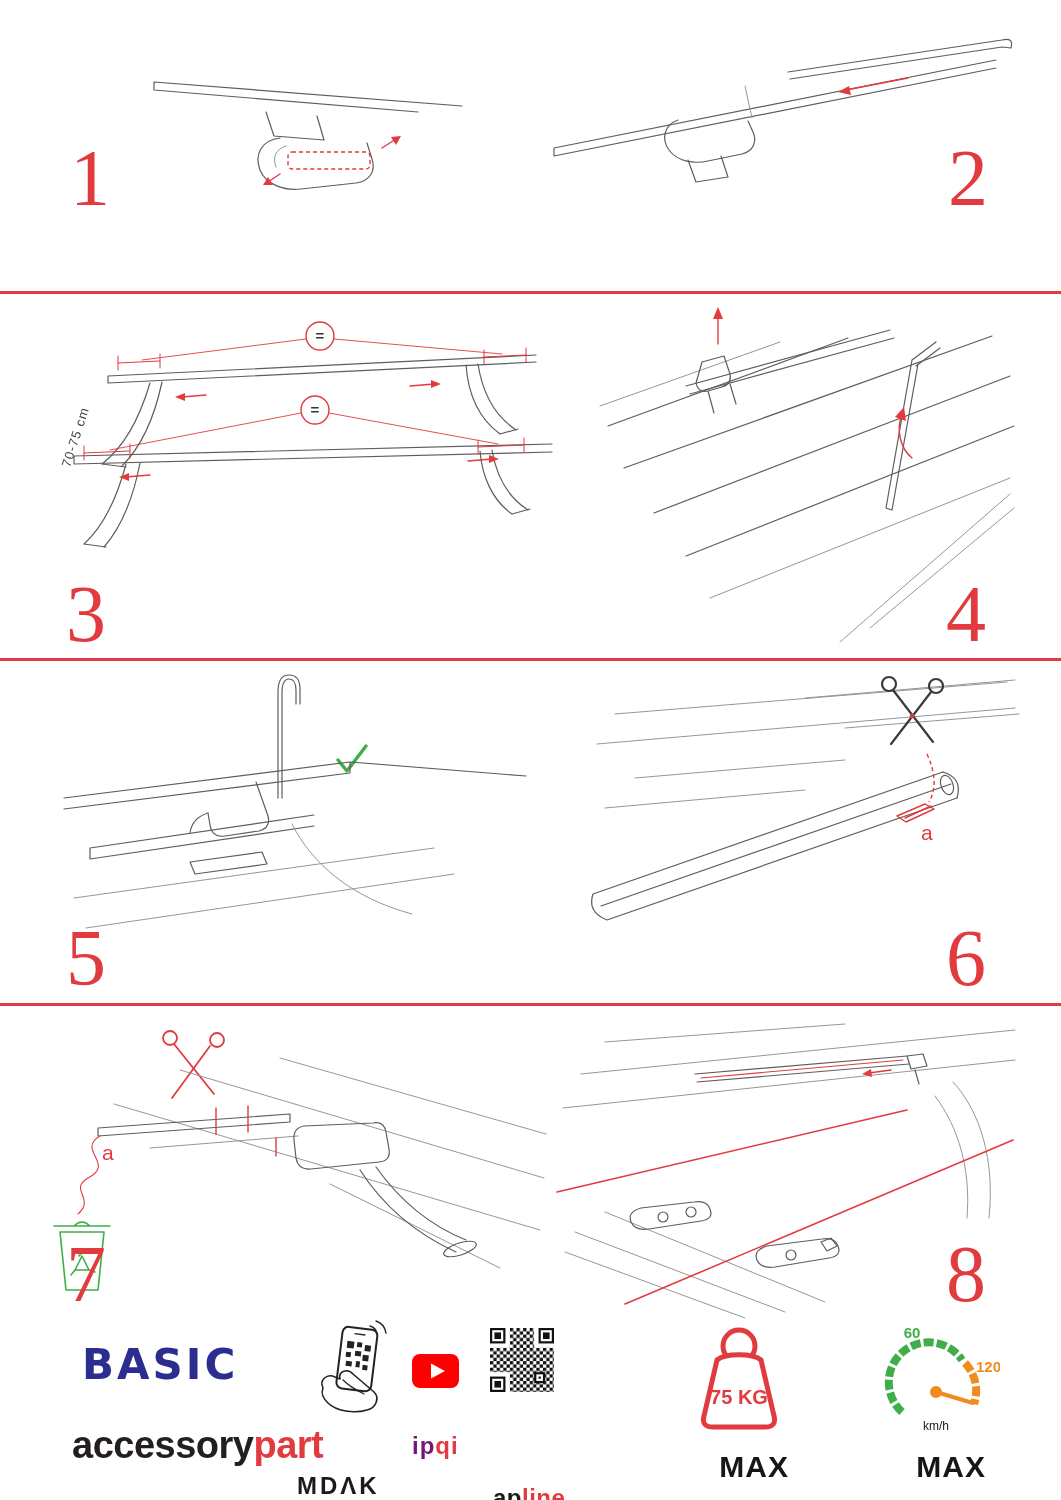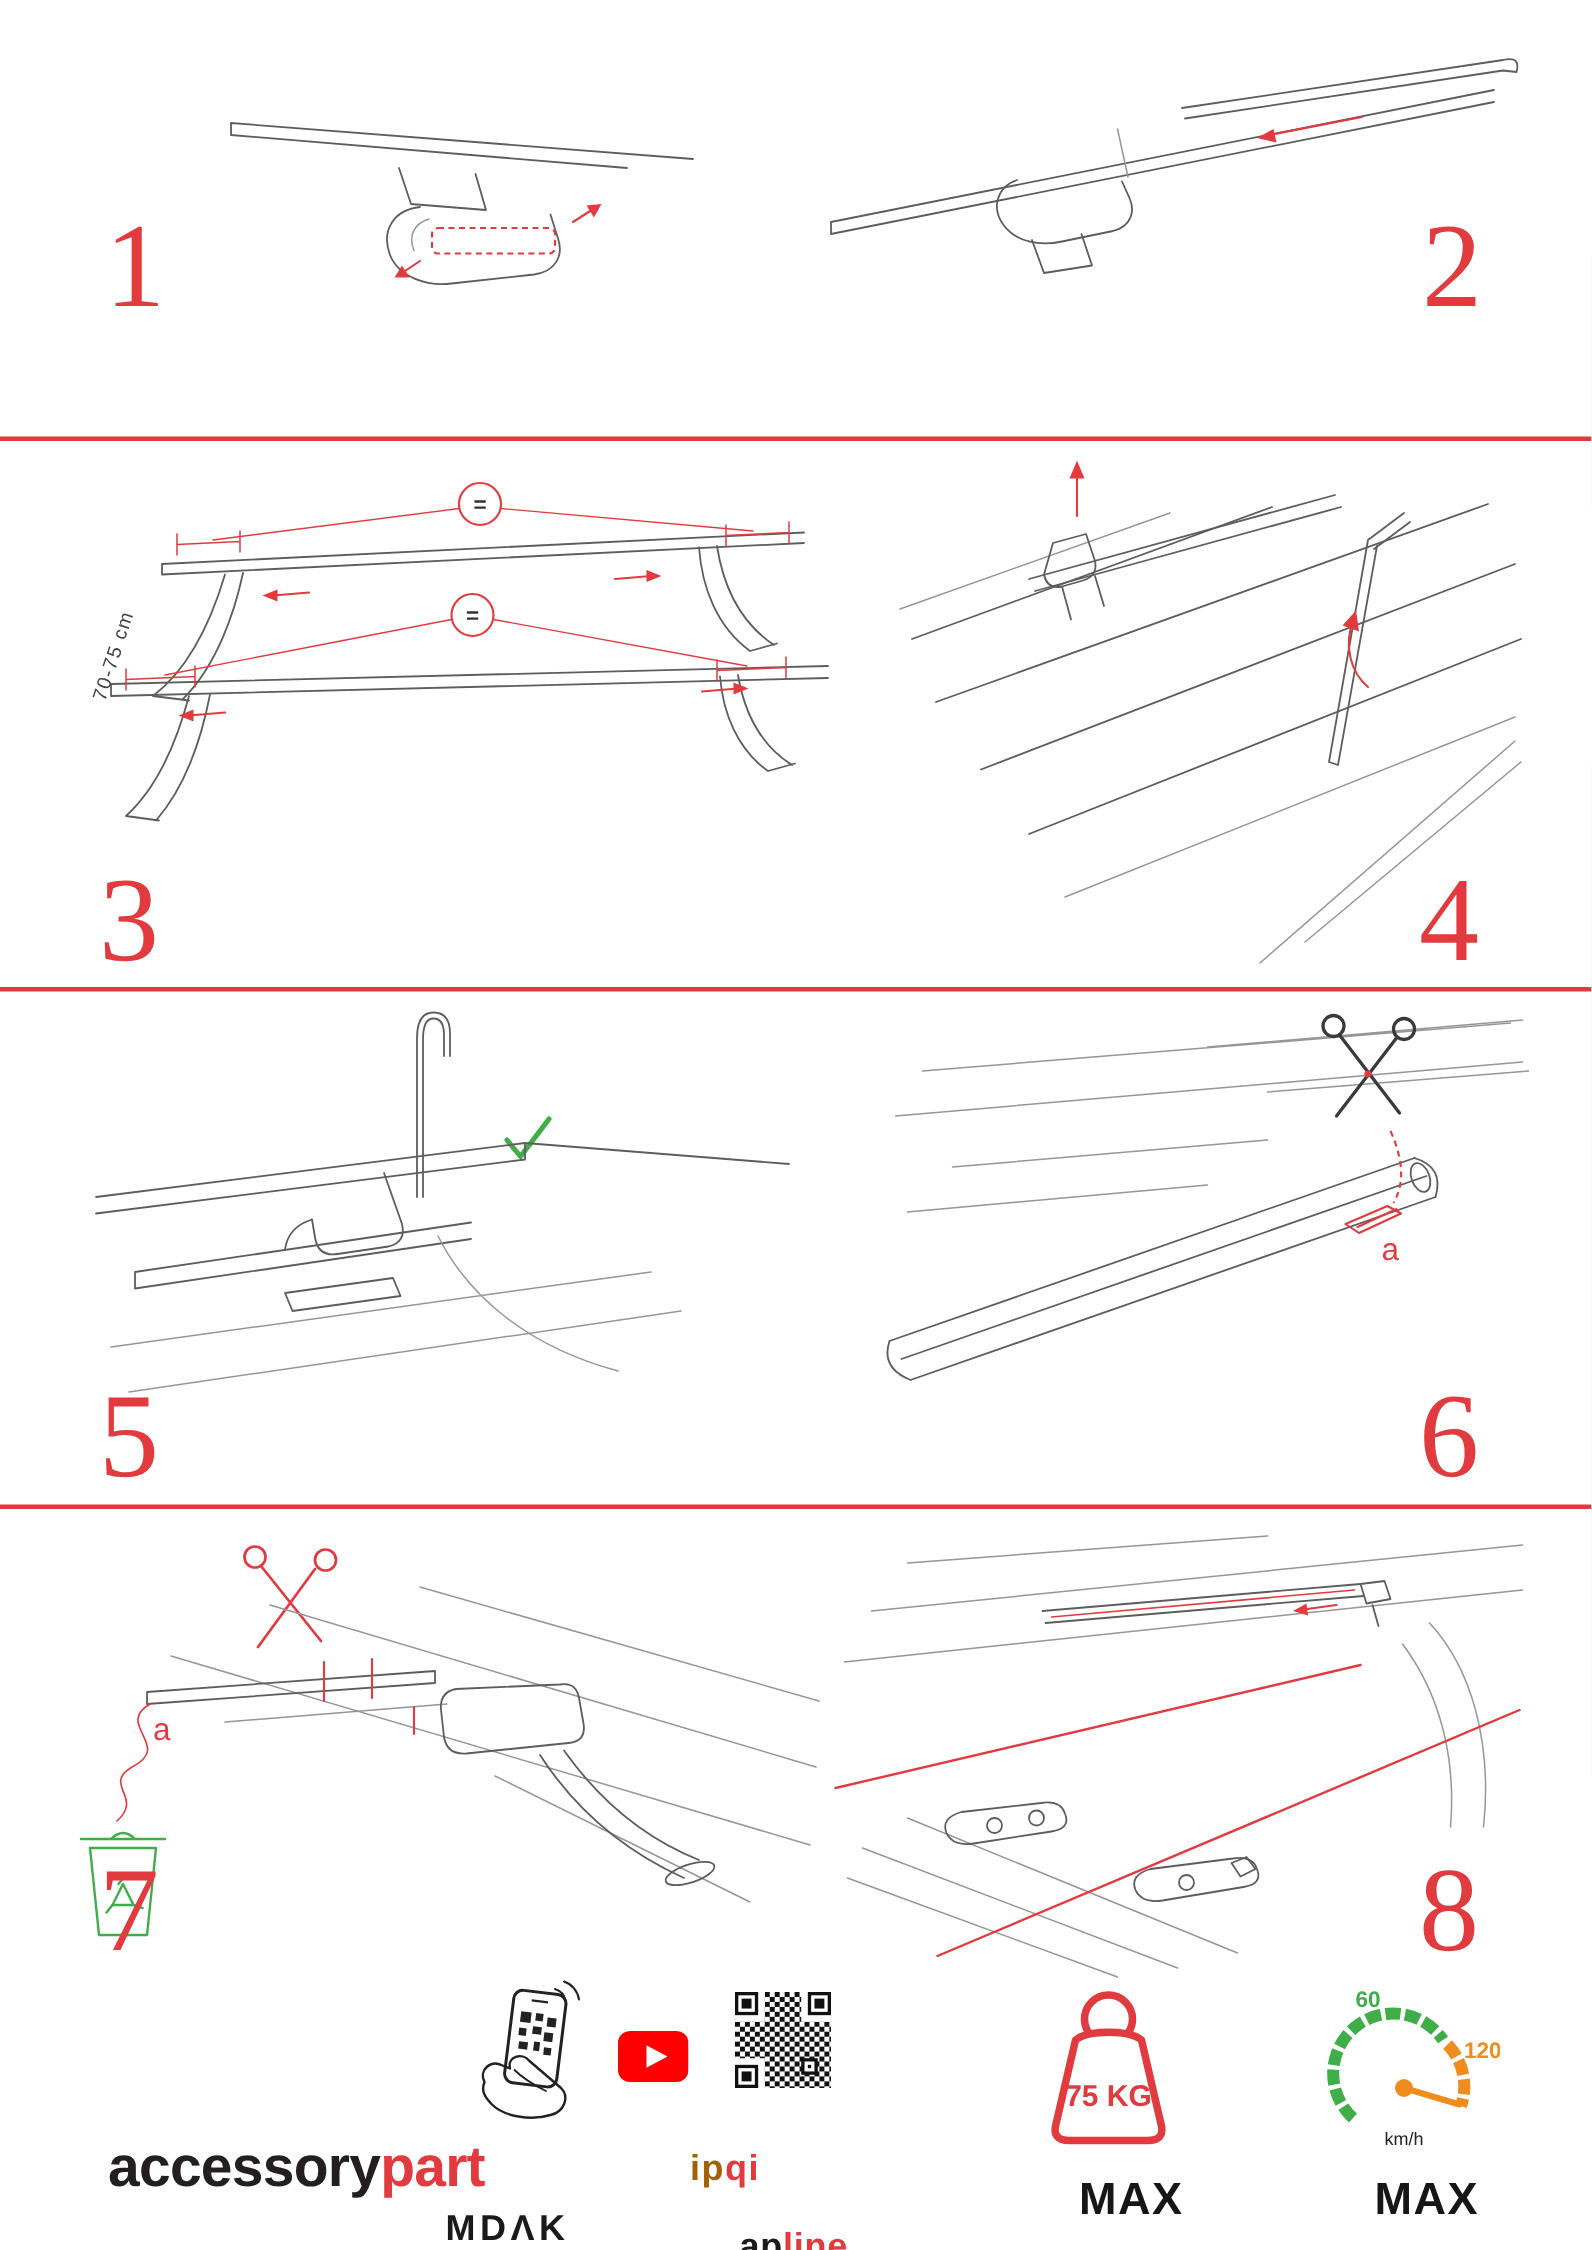--- a/index.html
+++ b/index.html
@@ -20,21 +20,21 @@
   .dk  { fill:none; stroke:#3a3a3a; stroke-width:2.2; stroke-linecap:round; stroke-linejoin:round; }
   text { font-family:"Liberation Sans", sans-serif; }
   .eq   { font-size:15px; font-weight:bold; fill:#333; text-anchor:middle; }
   .meas { font-size:13px; fill:#444; letter-spacing:1px; }
   .lbl-a{ font-size:21px; fill:#e13b3f; }
   .brand { position:absolute; left:82px; top:1340px; font-family:"DejaVu Sans", sans-serif;
            font-size:42px; font-weight:bold; color:#2b2e8e; letter-spacing:3px; }
   .wordmark { position:absolute; left:72px; top:1424px; font-size:38px; font-weight:bold;
               color:#231f20; letter-spacing:-0.5px; }
   .red-txt { color:#e13b3f; }
-  .gray-txt { color:#a16207;margin-left:48px; }
+  .gray-txt { color:#701a75; }
   .partner { position:absolute; font-size:24px; font-weight:bold; color:#1a1a1a; }
   .mdak   { left:297px; top:1432px; letter-spacing:3px;margin-top:40px; }
   .ipqi   { left:412px; top:1432px; letter-spacing:1px; }
   .apline { left:493px; top:1484px; letter-spacing:0.5px; }
   .max-label { position:absolute; font-size:30px; font-weight:bold; color:#161616;
                letter-spacing:1px; text-align:right; width:100px; }
 </style>
 </head>
 <body>
 
@@ -242,20 +242,21 @@
       <path class="ln" d="M276,230 l10,-4 l6,8 l-10,5 z"></path>
     </g>
     <g>
       <path class="rd" style="stroke-width:1.6" d="M12,180 L362,98 M80,292 L468,128"></path>
     </g>
   </svg>
 
   <div class="step-num" style="left:66px;top:1234px">7</div>
   <div class="step-num" style="left:946px;top:1234px">8</div>
 
+  <div class="brand">BASIC</div>
 
   <div class="wordmark"><span>accessory</span><span class="red-txt">part</span></div>
 
   <svg class="abs" style="left:310px;top:1318px" width="86" height="102" viewBox="0 0 86 102">
     <path class="blk" style="stroke-width:1.4" d="M60,8 a10,10 0 0 1 7,8 M66,3 a15,15 0 0 1 10,12"></path>
     <g transform="rotate(7 46 44)">
       <rect x="29" y="10" width="35" height="62" rx="6" fill="#fff" stroke="#222" stroke-width="2"></rect>
       <path stroke="#222" stroke-width="1.4" fill="none" d="M41,16 h11"></path>
       <g fill="#222">
         <rect x="35" y="24" width="7" height="7"></rect>

